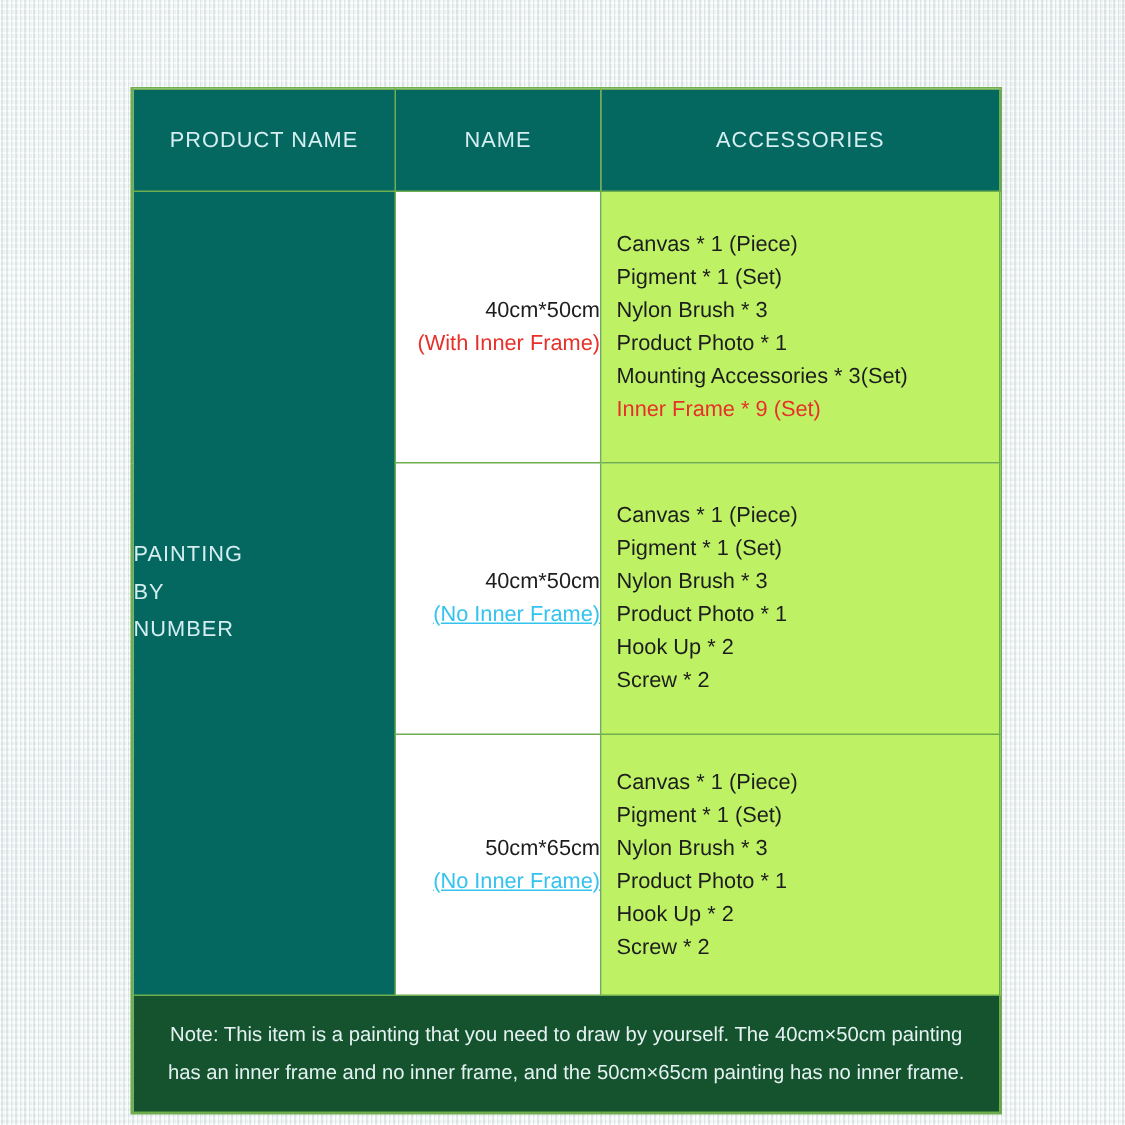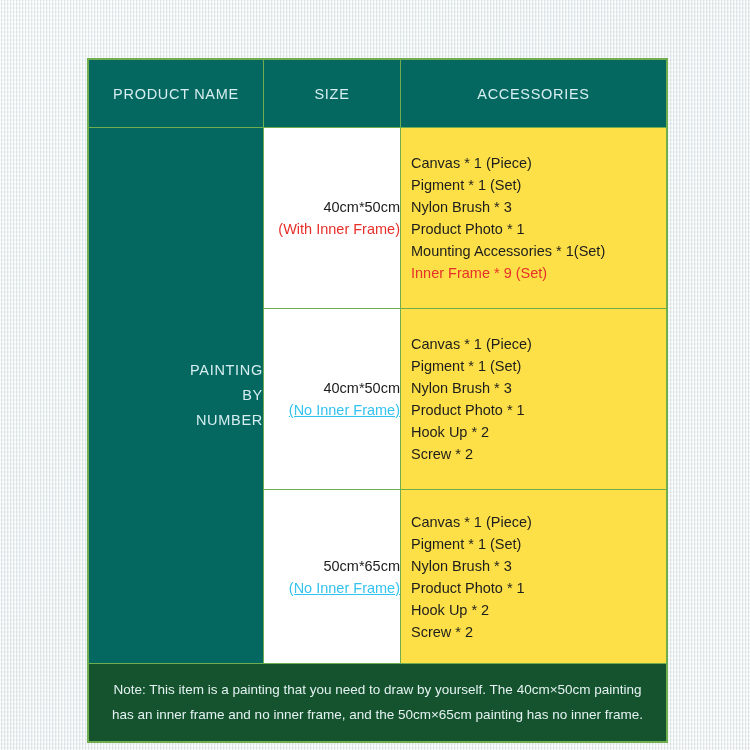--- a/index.html
+++ b/index.html
@@ -52,42 +52,41 @@
     font-size: 14.5px;
     font-weight: normal;
     letter-spacing: 0.7px;
     height: 67px;
     text-align: center;
   }
 
   td.product-name-cell {
     background: #046861;
     color: #d6eef0;
-    text-align: right;
+    text-align: left;
     font-size: 14.5px;
     letter-spacing: 0.7px;
     line-height: 25px;
-    padding-left: 40px;
   }
   .product-name-cell .pn-line { display: block; }
 
   td.size-cell {
     text-align: right;
     color: #1d1d1d;
     font-size: 14.5px;
     line-height: 22px;
     background: #ffffff;
   }
   .size-cell .size-value { display: block; }
   .size-cell .size-note  { display: block; }
   .size-note.note-red  { color: #e8302a; }
   .size-note.note-cyan { color: #34c3ee; text-decoration: underline; }
 
   td.accessories-cell {
-    background: #fde047;
+    background: #bef264;
     padding: 8px 0 8px 10px;
     font-size: 14.5px;
     color: #1d1d1d;
     line-height: 22px;
   }
   .accessories-cell .acc-item { display: block; white-space: nowrap; }
   .acc-item.acc-red { color: #e8302a; }
 
   td.note-cell {
     background: #14532d;
@@ -104,42 +103,42 @@
 </style>
 </head>
 <body>
 
 <div class="page">
 
   <table class="spec-table">
     <thead>
       <tr>
         <th class="col-name">PRODUCT NAME</th>
-        <th class="col-size">SIZE</th>
+        <th class="col-size">NAME</th>
         <th class="col-acc">ACCESSORIES</th>
       </tr>
     </thead>
     <tbody>
 
       <tr class="row-1">
         <td class="product-name-cell" rowspan="3">
           <span class="pn-line">PAINTING</span>
           <span class="pn-line">BY</span>
           <span class="pn-line">NUMBER</span>
         </td>
         <td class="size-cell">
           <span class="size-value">40cm*50cm</span>
           <span class="size-note note-red">(With Inner Frame)</span>
         </td>
         <td class="accessories-cell">
           <span class="acc-item">Canvas * 1 (Piece)</span>
           <span class="acc-item">Pigment * 1 (Set)</span>
           <span class="acc-item">Nylon Brush * 3</span>
           <span class="acc-item">Product Photo * 1</span>
-          <span class="acc-item">Mounting Accessories * 1(Set)</span>
+          <span class="acc-item">Mounting Accessories * 3(Set)</span>
           <span class="acc-item acc-red">Inner Frame * 9 (Set)</span>
         </td>
       </tr>
 
       <tr class="row-2">
         <td class="size-cell">
           <span class="size-value">40cm*50cm</span>
           <span class="size-note note-cyan">(No Inner Frame)</span>
         </td>
         <td class="accessories-cell">

